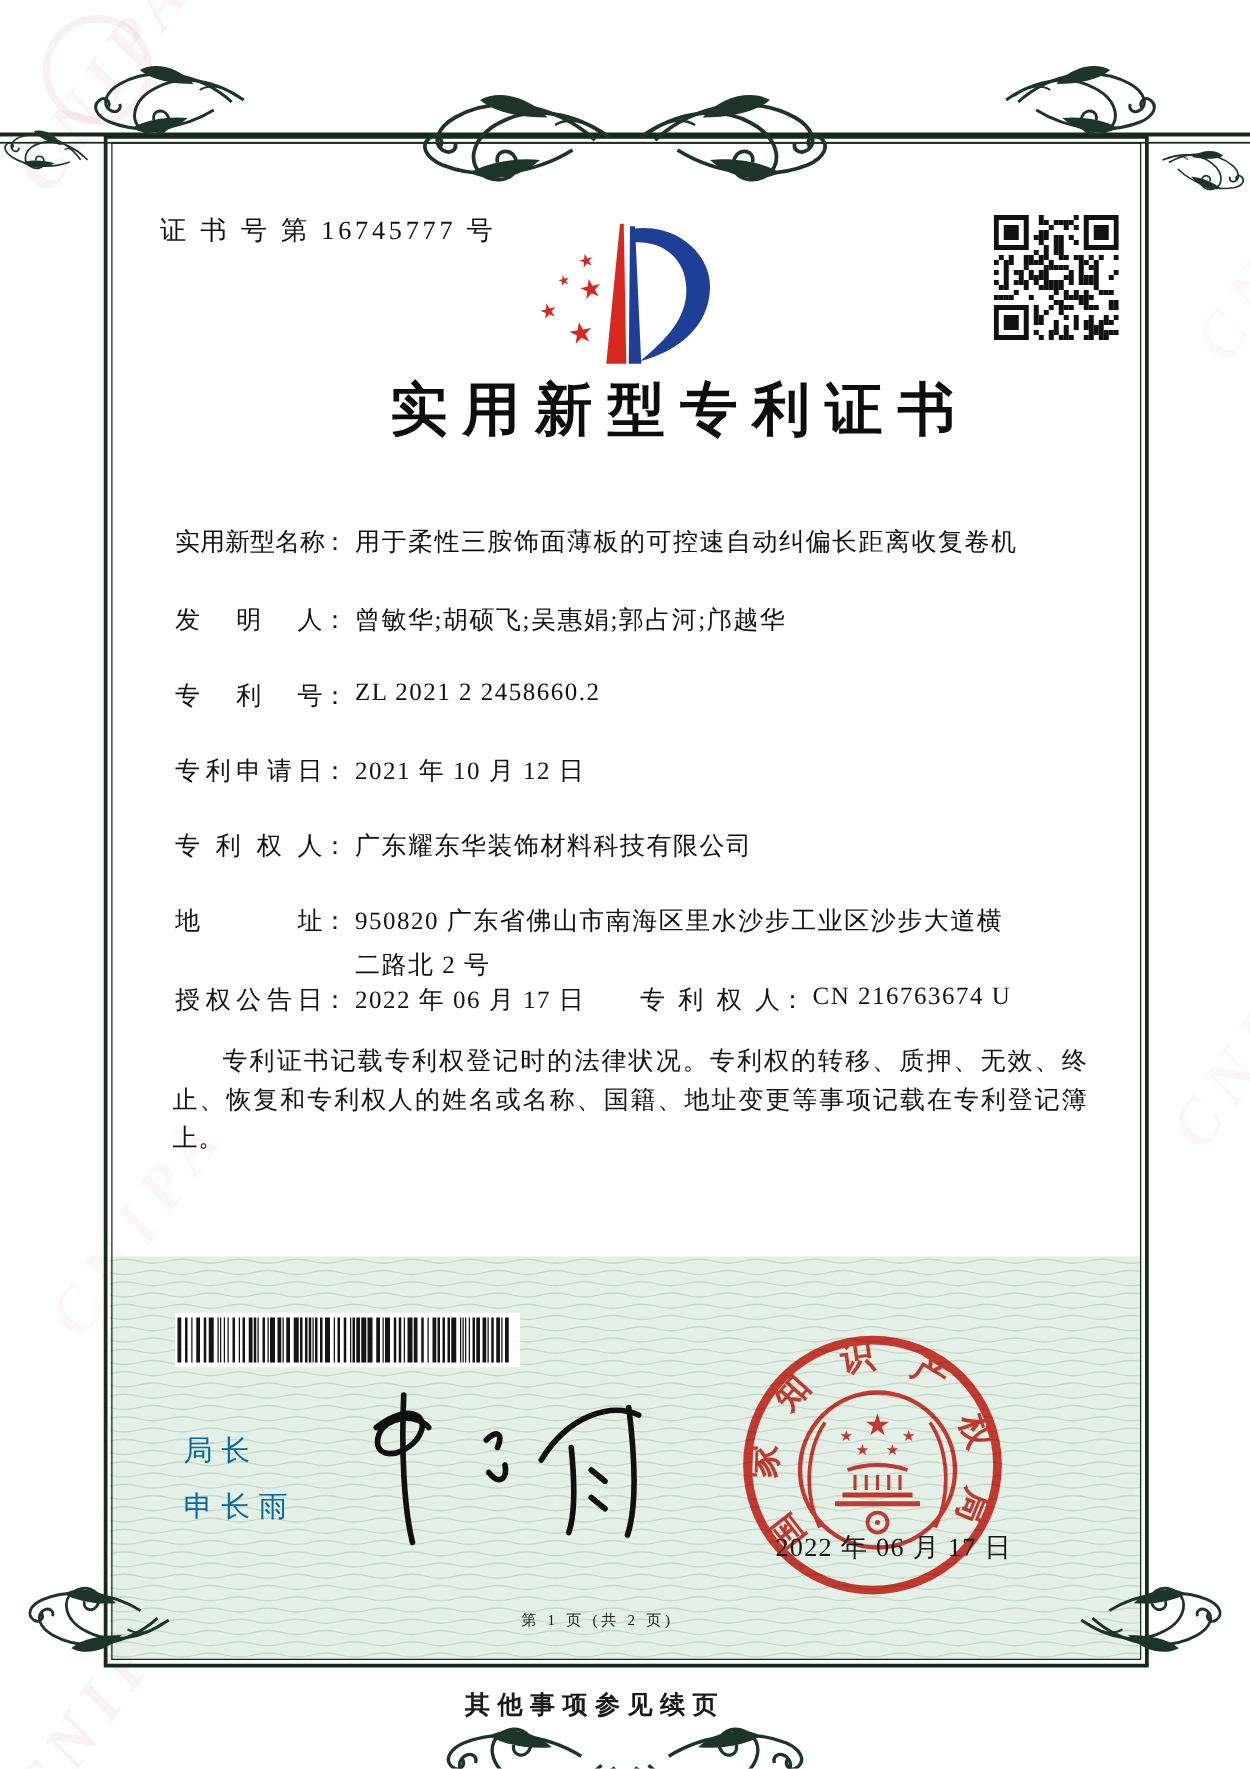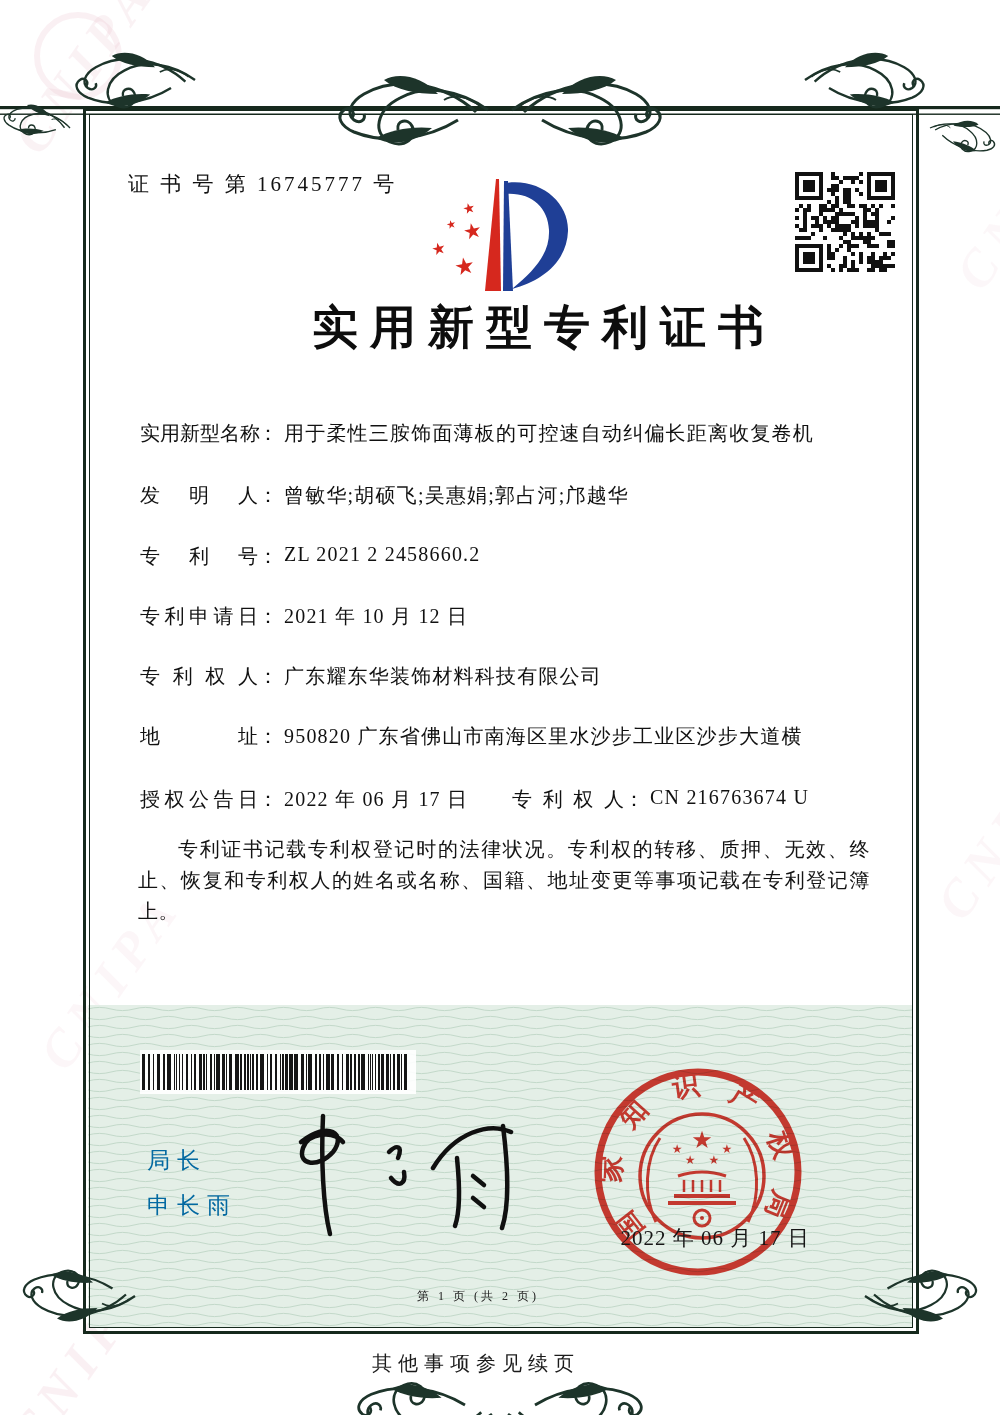--- a/index.html
+++ b/index.html
@@ -44,21 +44,21 @@
   }
   .paras p{margin:0;text-indent:2em;}
   
   .director{position:absolute;left:147px;font-size:23px;letter-spacing:7px;color:#0369a1;}
   .page-indicator{
     position:absolute;left:0;top:1288px;width:956px;text-align:center;
     font-size:12px;letter-spacing:3px;color:#222;
   }
   .continuation{
     position:absolute;left:0;top:1350px;width:952px;text-align:center;
-    font-size:20px;letter-spacing:6px;color:#1a1a1a;
+    font-size:20px;letter-spacing:6px;color:#1a1a1a;font-weight:bold;
   }
   .seal-date{
     position:absolute;left:600px;top:1224px;width:230px;text-align:center;
     font-size:21px;letter-spacing:1px;color:#161616;z-index:7;
   }
   
   .frame{
     position:absolute;left:83px;top:108px;width:830px;height:1220px;
     border:3px solid #16291d;pointer-events:none;z-index:6;
   }
@@ -356,20 +356,21 @@
     <span class="flabel">专利号</span><span class="fcolon">：</span><span class="fvalue">ZL 2021 2 2458660.2</span>
   </div>
   <div class="frow" style="top:183px;">
     <span class="flabel">专利申请日</span><span class="fcolon">：</span><span class="fvalue">2021 年 10 月 12 日</span>
   </div>
   <div class="frow" style="top:243px;">
     <span class="flabel">专利权人</span><span class="fcolon">：</span><span class="fvalue">广东耀东华装饰材料科技有限公司</span>
   </div>
   <div class="frow" style="top:303px;">
     <span class="flabel">地址</span><span class="fcolon">：</span><span class="fvalue">950820 广东省佛山市南海区里水沙步工业区沙步大道横</span>
+    <div class="addr2">二路北 2 号</div>
   </div>
   <div class="frow" style="top:366px;">
     <span class="flabel">授权公告日</span><span class="fcolon">：</span><span class="fvalue">2022 年 06 月 17 日</span>
     <span class="frow2">
       <span class="flabel">专利权人</span><span class="fcolon">：</span><span class="fvalue">CN 216763674 U</span>
     </span>
   </div>
 </div>
 
 <div class="paras z2">

